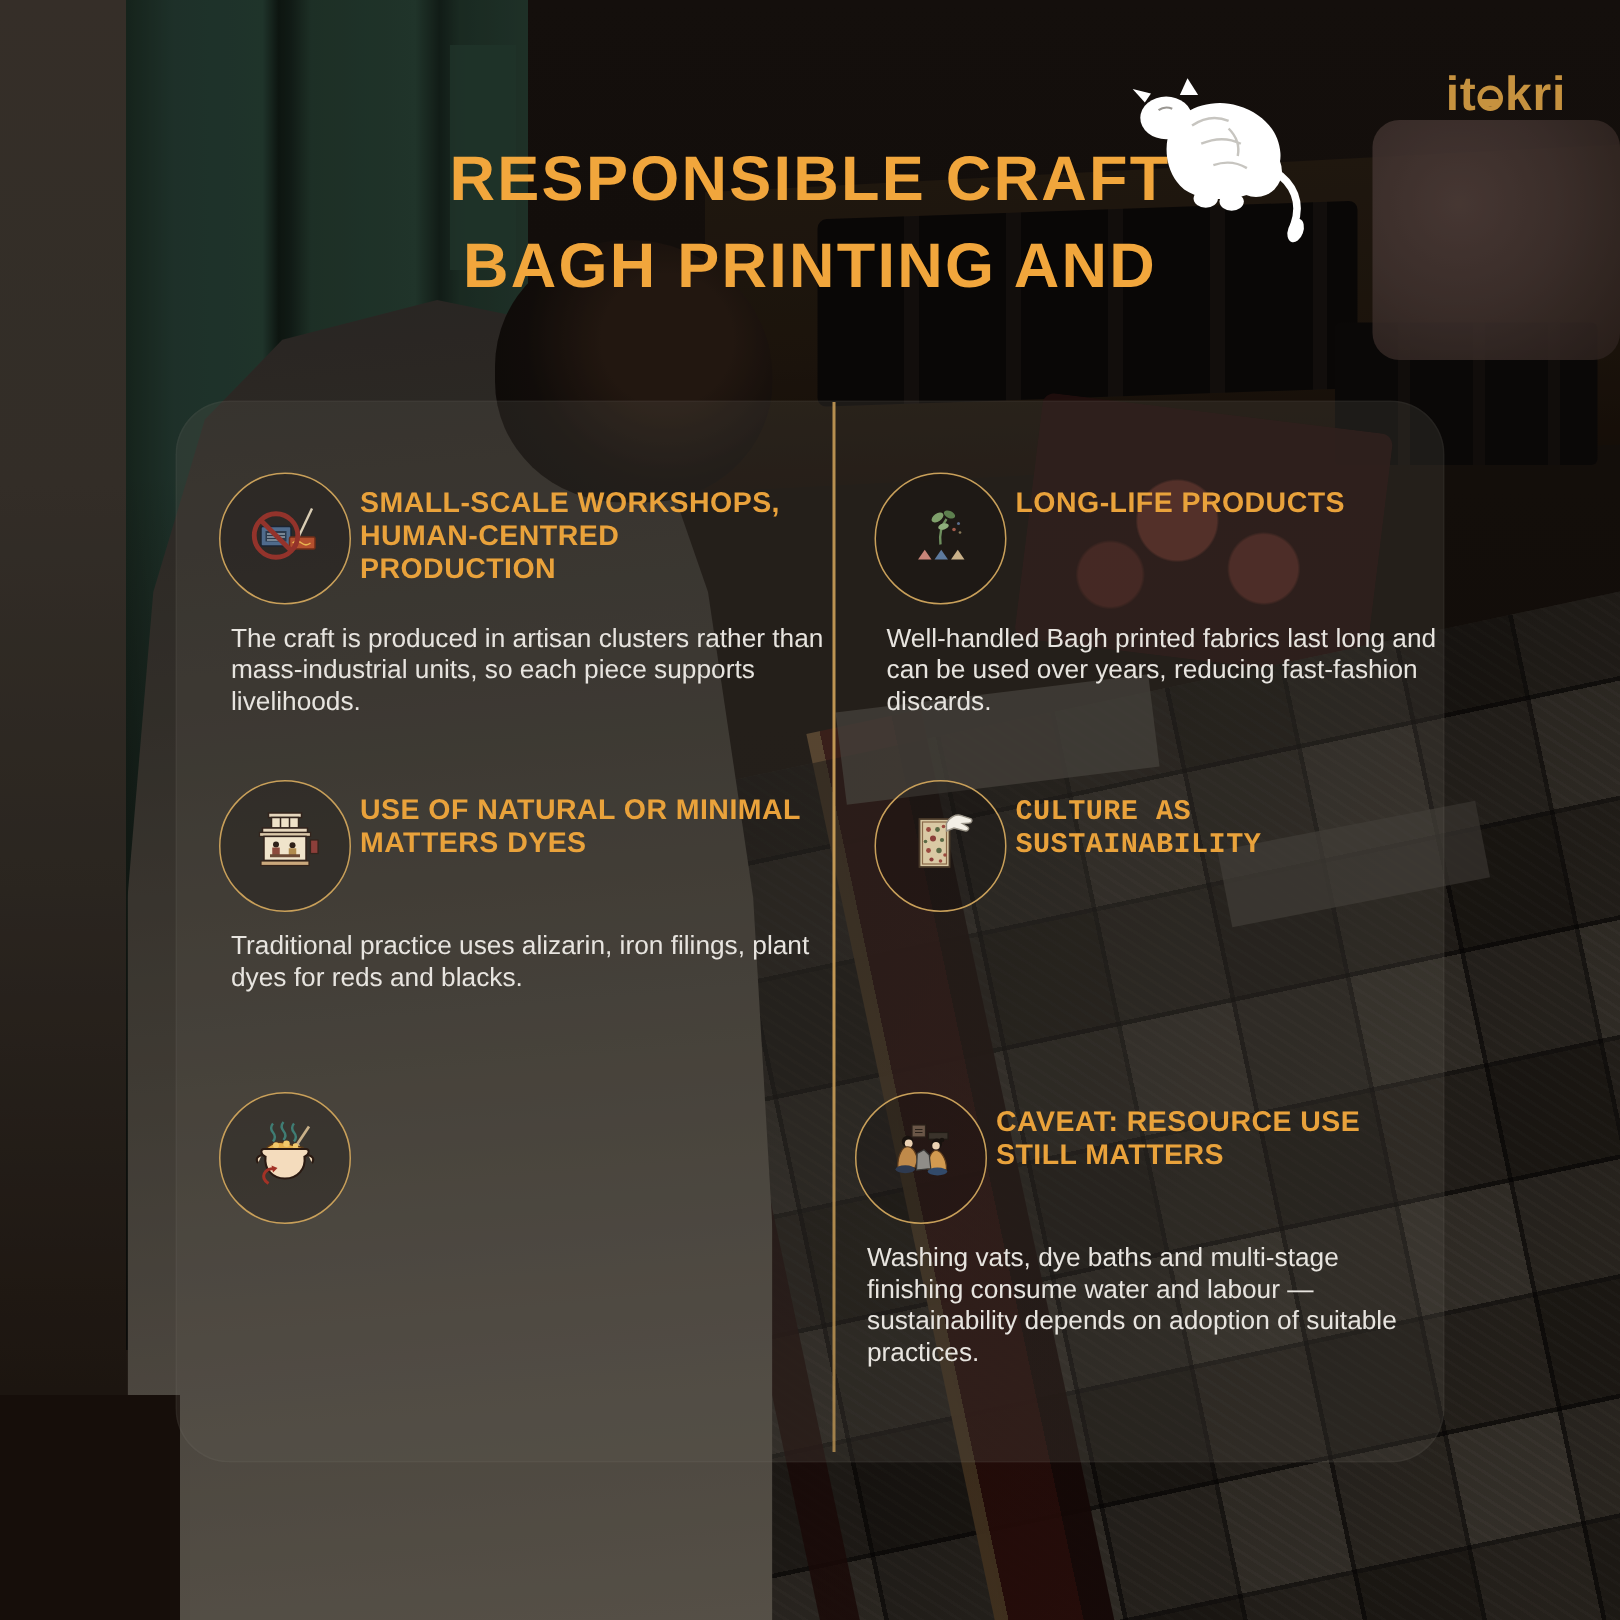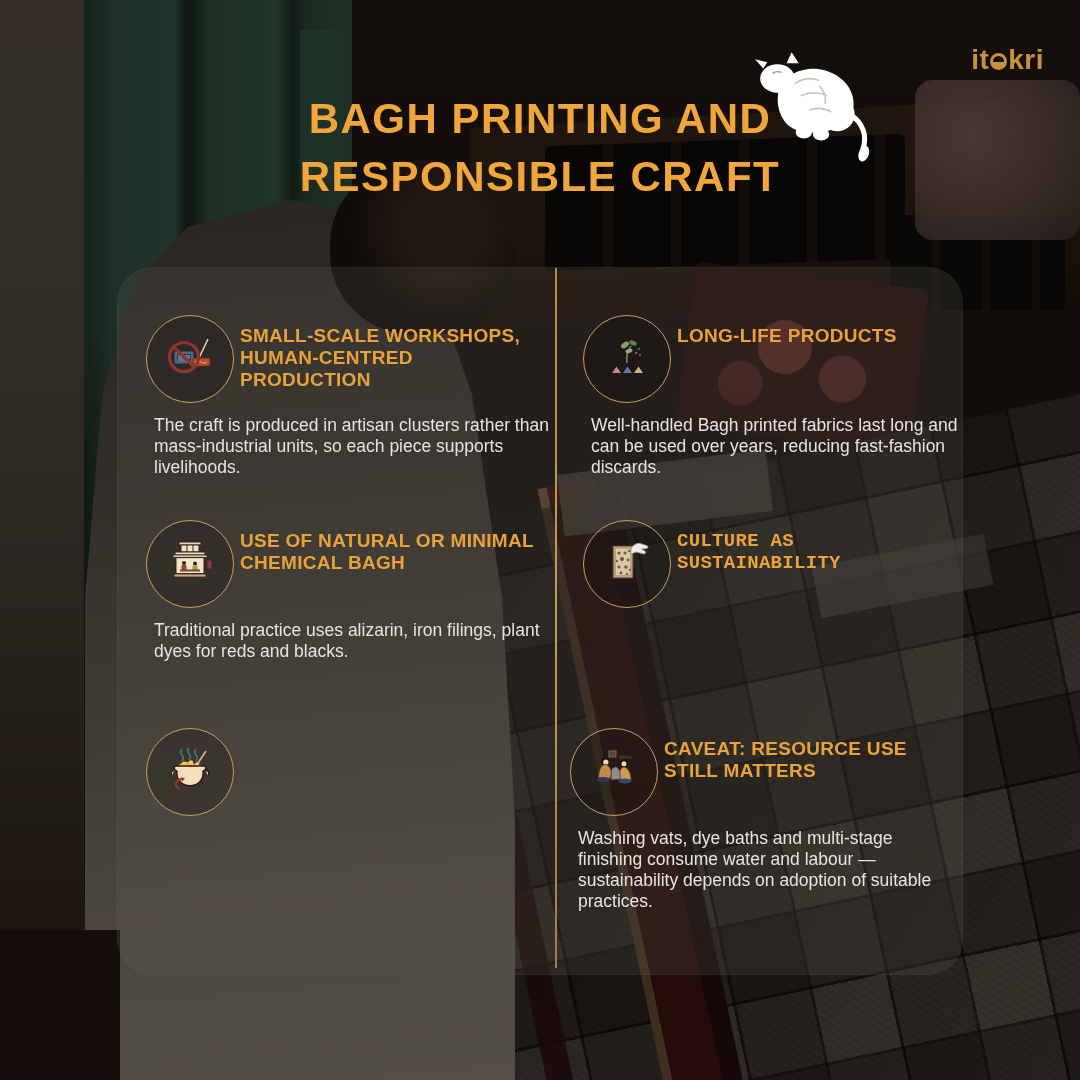--- a/index.html
+++ b/index.html
@@ -58,21 +58,21 @@
   
   .panel{position:absolute;left:117px;top:267px;width:846px;height:708px;border-radius:36px;
     background:rgba(98,94,86,.22);box-shadow:inset 0 0 0 1px rgba(255,255,255,.03);}
   .divider{position:absolute;left:555px;top:268px;width:2px;height:700px;
     background:linear-gradient(180deg,rgba(197,154,85,.9) 0%,#c59a55 50%,rgba(197,154,85,.75) 100%);}
 
   
   .title{position:absolute;left:0;top:90px;width:1080px;text-align:center;z-index:6;
     color:#F1A63C;font-weight:bold;font-size:42px;line-height:58px;letter-spacing:1.5px;}
   .logo{position:absolute;top:44px;right:36px;z-index:7;color:#C6923F;font-weight:bold;
-    font-size:28px;letter-spacing:.5px;}
+    font-size:32px;letter-spacing:.5px;}
   .logo-o{display:inline-block;width:17px;height:17px;border:3px solid #C6923F;border-radius:50%;
     background:linear-gradient(rgba(0,0,0,0) 52%,#C6923F 52%);margin:0 1px;transform:translateY(1px);}
   .cow{position:absolute;left:748px;top:50px;width:132px;height:116px;z-index:7;}
 
   
   .card{position:absolute;z-index:5;}
   .card-head{display:flex;gap:6px;align-items:flex-start;height:92px;}
   .icon-circle{width:88px;height:88px;flex:none;border-radius:50%;
     border:1.5px solid #c9a05a;display:flex;align-items:center;justify-content:center;
     background:rgba(10,8,6,.25);}
@@ -113,22 +113,22 @@
     <div class="bg-floorbl"></div>
     <div class="bg-dim"></div>
   </div>
 
   <div class="panel"></div>
   <div class="divider"></div>
 
   <div class="logo" title="itokri"><span>it</span><span class="logo-o"></span><span>kri</span></div>
 
   <div class="title">
+    <div>RESPONSIBLE CRAFT</div>
     <div>BAGH PRINTING AND</div>
-    <div>RESPONSIBLE CRAFT</div>
   </div>
 
   <svg class="cow" viewBox="0 0 130 112">
     <path d="M30,40 C33,23 57,13 76,19 C93,24 103,36 104,50 C105,62 96,72 84,77 C66,83 44,81 36,69 C30,61 28,50 30,40 Z" fill="#ffffff"></path>
     <ellipse cx="29" cy="27" rx="17" ry="14" fill="#ffffff"></ellipse>
     <path d="M15,17 l-8,-9 12,3 z" fill="#ffffff"></path>
     <path d="M38,12 l5,-11 7,11 z" fill="#ffffff"></path>
     <circle cx="88" cy="62" r="17" fill="#ffffff"></circle>
     <path d="M100,62 C113,70 118,83 113,97" stroke="#ffffff" stroke-width="5" fill="none" stroke-linecap="round"></path>
     <ellipse cx="114" cy="101" rx="5" ry="8" fill="#ffffff" transform="rotate(20 114 101)"></ellipse>
@@ -191,21 +191,21 @@
           <rect x="14" y="21.6" width="28" height="16" fill="#f0e4cb" stroke="#33241c" stroke-width="1"></rect>
           <circle cx="22" cy="27" r="2" fill="#2e2018"></circle>
           <rect x="19.5" y="29" width="5" height="5" fill="#8c4a3c"></rect>
           <circle cx="33" cy="27.5" r="2" fill="#2e2018"></circle>
           <rect x="30.5" y="29.5" width="5" height="4.5" fill="#b08b4f"></rect>
           <rect x="18" y="33.5" width="20" height="2" fill="#6b4a36"></rect>
           <rect x="45" y="24" width="5" height="9" fill="#8c3f3a" stroke="#33241c" stroke-width="0.8"></rect>
           <rect x="12" y="38" width="32" height="3" fill="#caa87c" stroke="#33241c" stroke-width="0.8"></rect>
         </svg>
       </div>
-      <h3>USE OF NATURAL OR MINIMAL CHEMICAL BAGH</h3>
+      <h3>USE OF NATURAL OR MINIMAL MATTERS DYES</h3>
     </div>
     <p>Traditional practice uses alizarin, iron filings, plant dyes for reds and blacks.</p>
   </div>
 
   <div class="card card-4">
     <div class="card-head">
       <div class="icon-circle">
         <svg width="56" height="56" viewBox="0 0 56 56">
           <rect x="14" y="10" width="20" height="32" fill="#d9c9a4" stroke="#4a3a2a" stroke-width="1.2"></rect>
           <rect x="16" y="12" width="16" height="28" fill="none" stroke="#8a6a4a" stroke-width="0.8"></rect>

